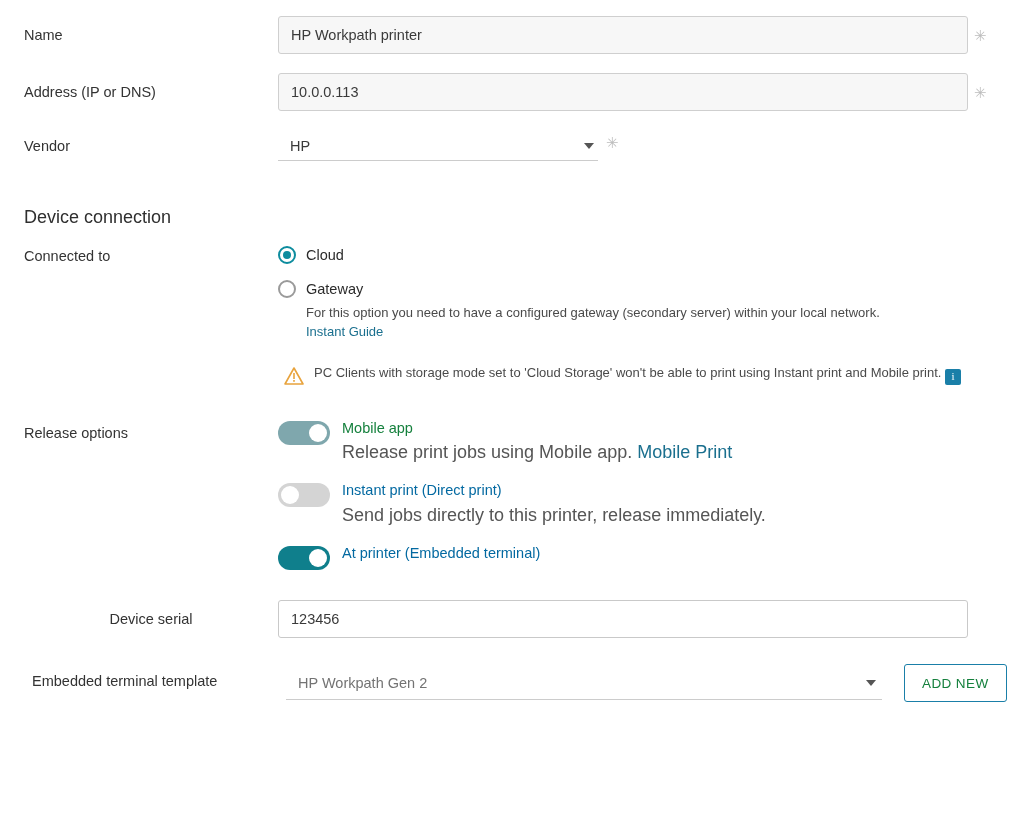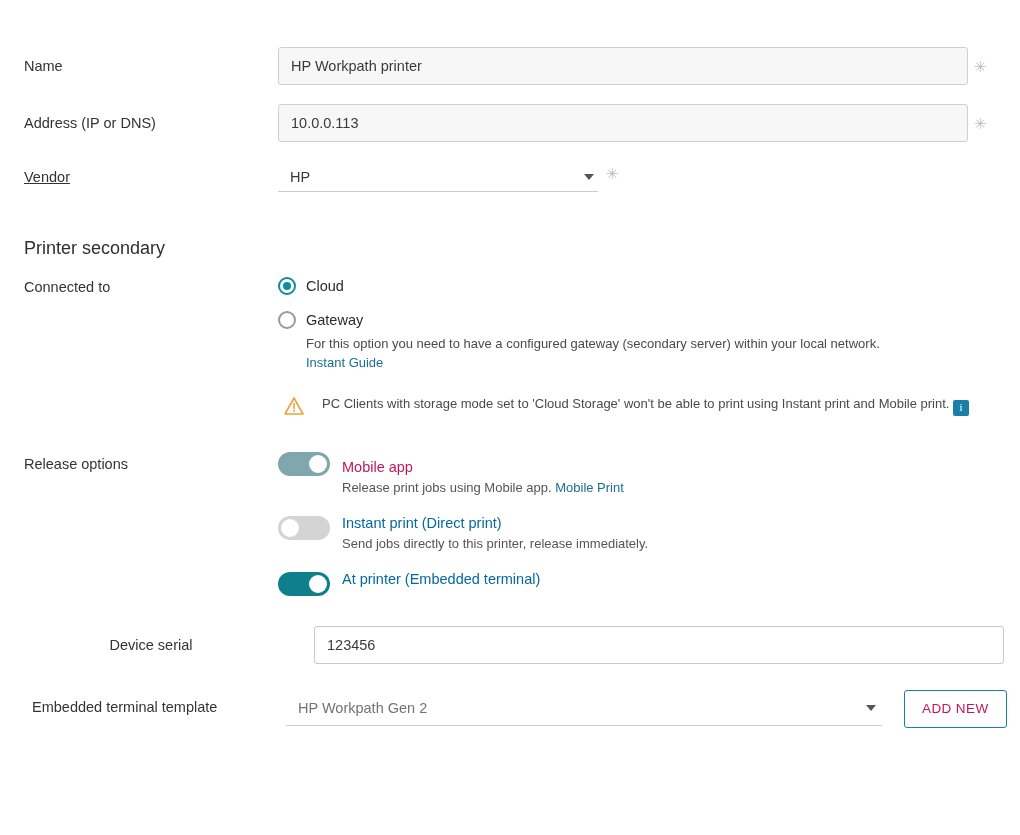--- a/index.html
+++ b/index.html
@@ -47,21 +47,20 @@
     border-radius: 3px;
     padding: 0 12px;
     font-size: 14.5px;
     font-family: "Liberation Sans", sans-serif;
     color: #3a3a3a;
     outline: none;
   }
   .text-input.white {
     background: #ffffff;
     border-color: #c9c9c9;
-    margin-left: 36px;
   }
   textarea.text-input {
     height: 56px;
     padding-top: 8px;
     resize: none;
     line-height: 1.3;
   }
   .req-star {
     position: absolute;
     color: #bdbdbd;
@@ -138,22 +137,22 @@
   }
   .link {
     color: #1a6f8e;
     text-decoration: none;
     cursor: pointer;
   }
 
   
   .warn-box {
     display: flex;
-    gap: 18px;
-    align-items: flex-start;
+    gap: 10px;
+    align-items: flex-end;
     max-width: 690px;
   }
   .warn-icon {
     width: 20px; height: 18px;
     flex: none;
     margin-top: 2px;
   }
   .info-badge {
     display: inline-flex;
     align-items: center;
@@ -196,23 +195,23 @@
   .toggle.off { background: #d4d4d4; }
   .toggle.off .knob { left: 3px; }
   .toggle.on-muted { background: #7fa7ad; }
   .toggle.on-muted .knob { right: 3px; }
 
   .toggle-title {
     font-size: 14.5px;
     color: #0369a1;
     line-height: 1.2;
   }
-  .toggle-title.muted { color: #be185d; margin-top: 8px; }
+  .toggle-title.muted { color: #15803d; }
   .toggle-desc {
-    font-size: 13px;
+    font-size: 18px;
     color: #555;
     margin-top: 3px;
     line-height: 1.35;
   }
 
   
   .tmpl-select {
     width: 596px;
     height: 34px;
     border: none;
@@ -220,66 +219,66 @@
     display: flex;
     align-items: center;
     justify-content: space-between;
     padding: 0 6px 0 12px;
     font-size: 14.5px;
     color: #737373;
     cursor: pointer;
   }
   .add-new-btn {
     border: 1px solid #1a7fa8;
-    color: #be185d;
+    color: #15803d;
     background: #ffffff;
     height: 38px;
     padding: 0 17px;
     border-radius: 3px;
     font-size: 13.5px;
     letter-spacing: 0.4px;
     cursor: pointer;
     font-family: "Liberation Sans", sans-serif;
   }
 </style>
 </head>
 <body>
 
 <div class="form">
 
-  <div class="row" style="margin-top:47px;border-radius:9px;">
+  <div class="row" style="margin-top:16px;border-radius:9px;">
     <div class="label-col" style="padding-top:10px;">Name</div>
     <div class="field-col">
       <input class="text-input" type="text" value="HP Workpath printer" style="">
       <span class="req-star" style="left:696px; top:12px;">✳</span>
     </div>
   </div>
 
   <div class="row" style="margin-top:19px;">
     <div class="label-col" style="padding-top:10px;">Address (IP or DNS)</div>
     <div class="field-col">
       <input class="text-input" type="text" value="10.0.0.113" style="">
       <span class="req-star" style="left:696px; top:12px;">✳</span>
     </div>
   </div>
 
 
   <div class="row" style="margin-top:20px;">
-    <div class="label-col" style="padding-top:6px;text-decoration:underline;">Vendor</div>
+    <div class="label-col" style="padding-top:6px;">Vendor</div>
     <div class="field-col">
       <div class="uline-select">
         <span>HP</span>
         <span class="caret"></span>
       </div>
       <span class="req-star" style="left:328px; top:4px;">✳</span>
     </div>
   </div>
 
   <div style="margin-top:46px;">
-    <div class="section-title">Printer secondary</div>
+    <div class="section-title">Device connection</div>
 
     <div class="row" style="margin-top:18px;">
       <div class="label-col" style="padding-top:1px;">Connected to</div>
       <div class="field-col">
 
         <div class="radio-line">
           <span class="radio checked"></span>
           <span class="radio-label">Cloud</span>
         </div>
 

